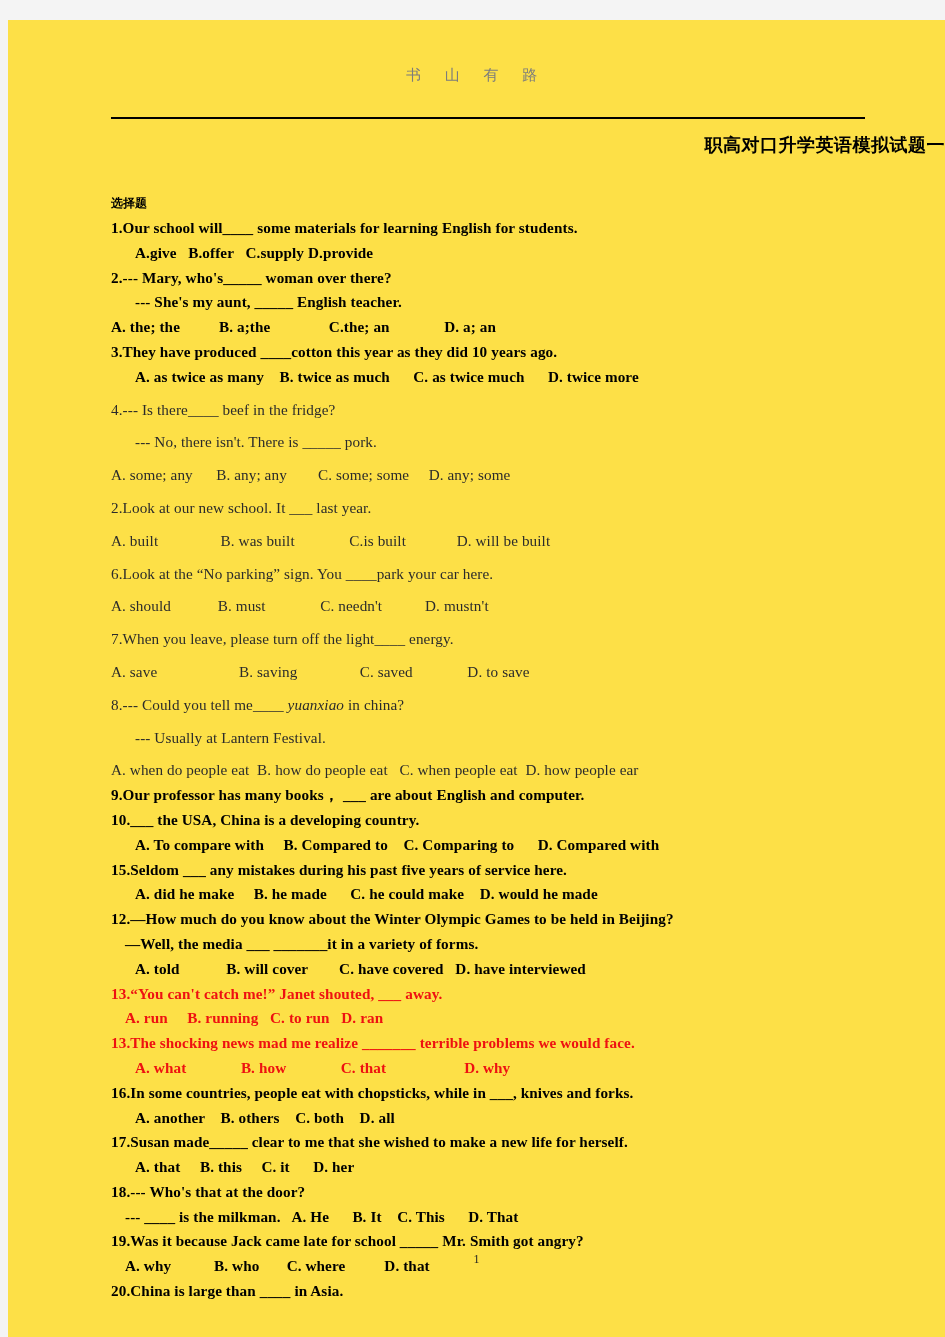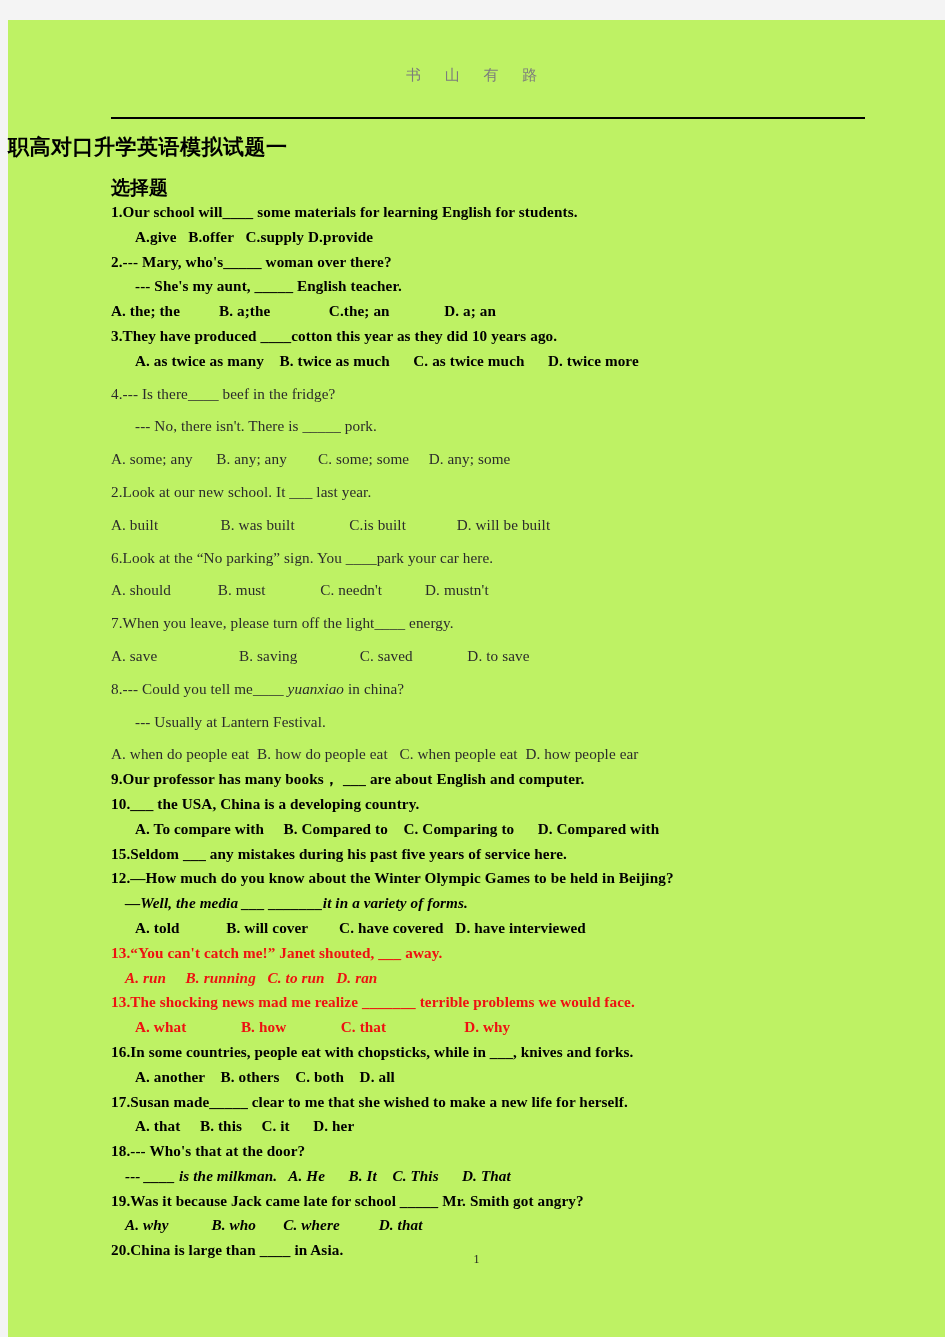--- a/index.html
+++ b/index.html
@@ -13,21 +13,21 @@
     background: #f4f4f4;
     font-family: "Liberation Serif", "DejaVu Serif", serif;
     overflow: hidden;
   }
   .page {
     position: absolute;
     left: 8px;
     top: 20px;
     width: 937px;
     height: 1317px;
-    background: #bef264;
+    background: #fde047;
     box-sizing: border-box;
   }
   
   .doc-header {
     position: absolute;
     left: 0;
     top: 46px;
     width: 937px;
     text-align: center;
   }
@@ -45,55 +45,55 @@
     width: 754px;
     height: 0;
     border-top: 2px solid #000000;
   }
   
   .doc-title {
     position: absolute;
     left: 0;
     top: 113px;
     width: 937px;
-    text-align: left;
+    text-align: right;
     font-family: "DejaVu Sans", "Liberation Sans", sans-serif;
-    font-size: 21px;
+    font-size: 18px;
     font-weight: bold;
     color: #000;
     letter-spacing: 0.5px;
   }
   
   .content {
     position: absolute;
     left: 103px;
     top: 158px;
     width: 770px;
   }
   .section-head {
     font-family: "DejaVu Sans", "Liberation Sans", sans-serif;
-    font-size: 19px;
+    font-size: 12px;
     font-weight: bold;
     color: #000;
-    margin: 0 0 3px 0;
+    margin: 16px 0 3px 0;
     line-height: 19px;
   }
   .q-line {
     font-size: 15.2px;
     line-height: 24.8px;
     color: #000;
     white-space: pre-wrap;
     margin: 0;
     letter-spacing: 0.1px;
   }
   .q-line.bold   { font-weight: bold; }
   .q-line.light  { font-weight: normal; color: #2b2b2b; margin-top: 8px; }
   .q-line.red    { color: #ee1111; font-weight: bold; }
   .q-line.ind1   { padding-left: 24px; }
-  .q-line.ind2   { padding-left: 14px; font-style: italic; }
+  .q-line.ind2   { padding-left: 14px; }
   .q-line .it    { font-style: italic; }
   
   .page-number {
     position: absolute;
     left: 0;
     top: 1232px;
     width: 937px;
     text-align: center;
     font-size: 12px;
     color: #222;
@@ -152,20 +152,21 @@
         </div>
         <div>
           <div class="q-line bold">9.Our professor has many books， ___ are about English and computer.</div>
         </div>
         <div>
           <div class="q-line bold">10.___ the USA, China is a developing country.</div>
           <div class="q-line bold ind1">A. To compare with     B. Compared to    C. Comparing to      D. Compared with</div>
         </div>
         <div>
           <div class="q-line bold">15.Seldom ___ any mistakes during his past five years of service here.</div>
+          <div class="q-line bold ind1">A. did he make     B. he made      C. he could make    D. would he made</div>
         </div>
         <div>
           <div class="q-line bold">12.—How much do you know about the Winter Olympic Games to be held in Beijing?</div>
           <div class="q-line bold ind2">—Well, the media ___ _______it in a variety of forms.</div>
           <div class="q-line bold ind1">A. told            B. will cover        C. have covered   D. have interviewed</div>
         </div>
         <div>
           <div class="q-line red">13.“You can't catch me!” Janet shouted, ___ away.</div>
           <div class="q-line red ind2">A. run     B. running   C. to run   D. ran</div>
         </div>

